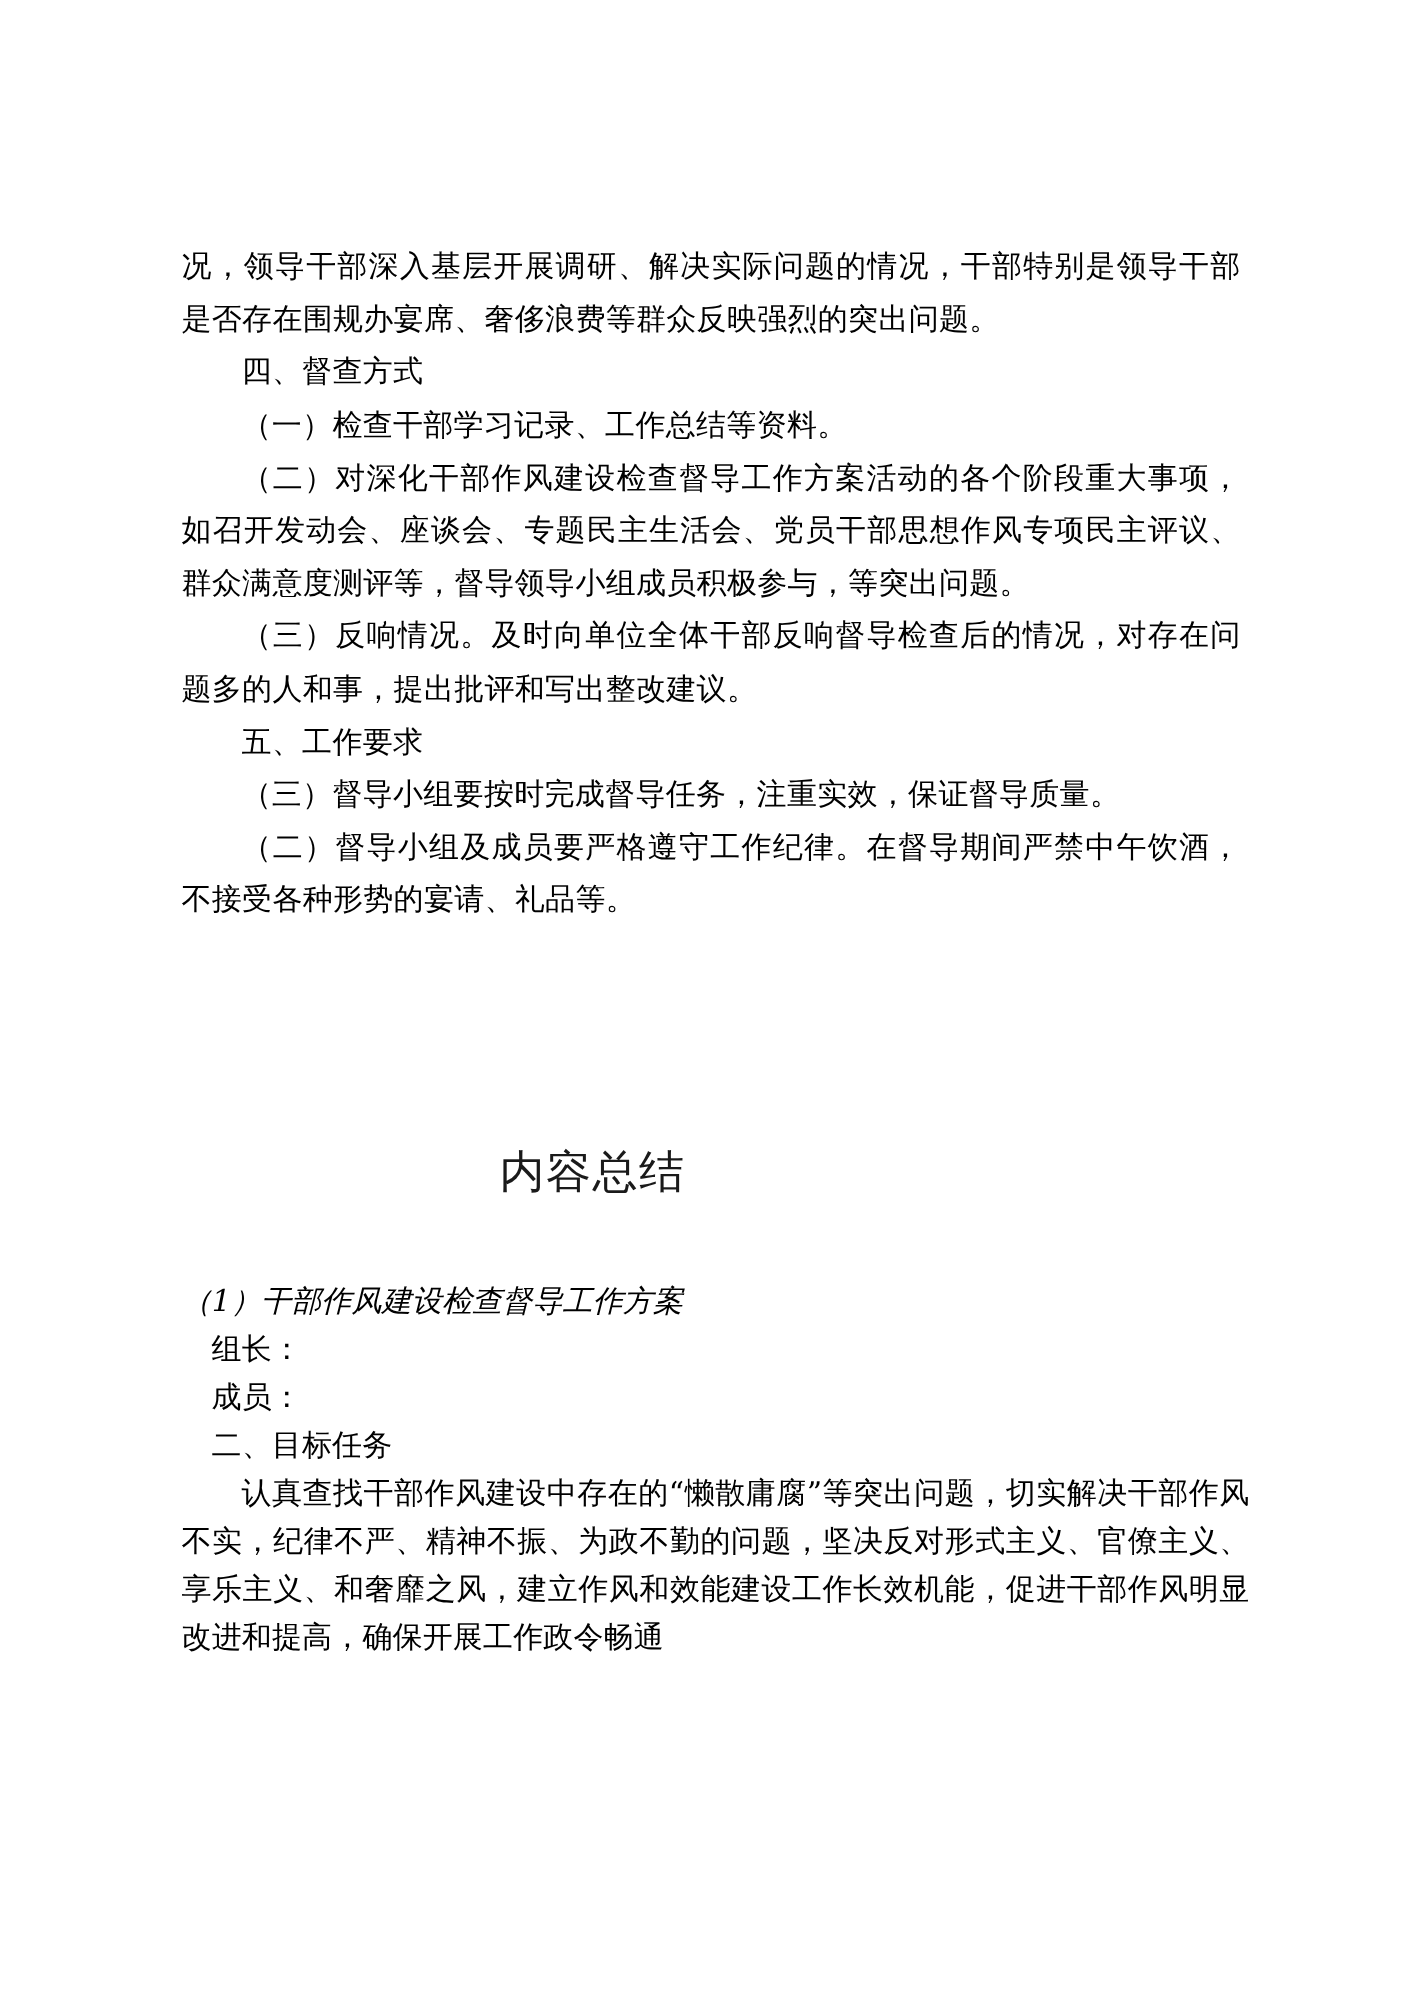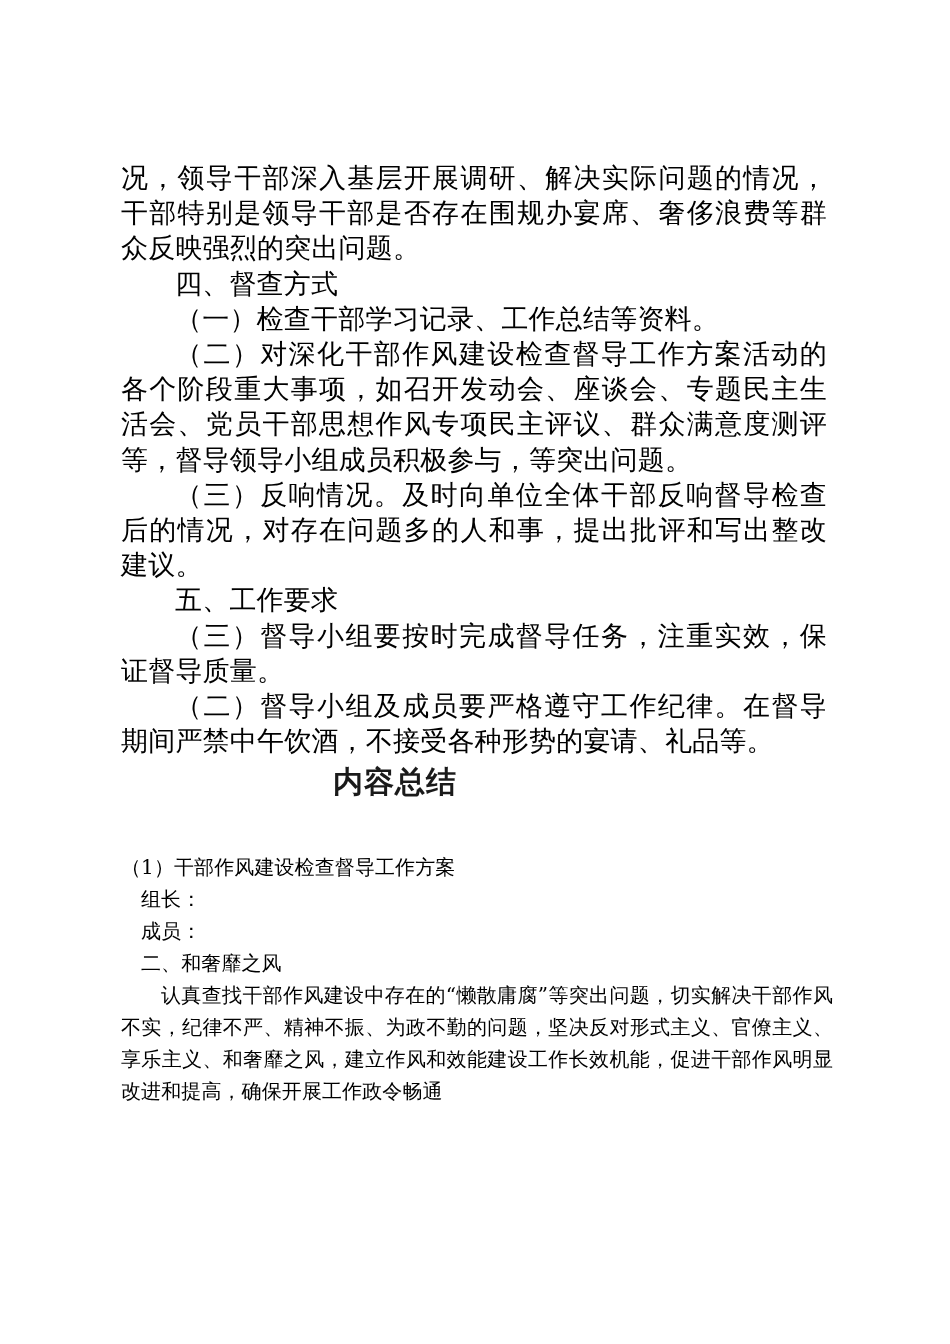--- a/index.html
+++ b/index.html
@@ -20,21 +20,21 @@
   
   .body-block {
     position: absolute;
     left: 121px;
     top: 160px;
     width: 706px;
   }
   .body-block p {
     margin: 0;
     font-family: "DejaVu Serif", "Liberation Serif", serif;
-    font-size: 27px;
+    font-size: 20px;
     line-height: 35.2px;
     color: #000000;
     text-align: justify;
     text-justify: inter-character;
     letter-spacing: 0.2px;
     -webkit-font-smoothing: antialiased;
   }
   .body-block p.indent {
     text-indent: 2em;
   }
@@ -46,21 +46,21 @@
     position: absolute;
     left: 0;
     top: 762px;
     width: 790px;
     text-align: center;
     font-family: "DejaVu Sans", "Liberation Sans", sans-serif;
     font-size: 30px;
     line-height: 40px;
     color: #1a1a1a;
     letter-spacing: 1px;
-    font-weight: 700;
+    font-weight: 400;
   }
 
   
   .summary-block {
     position: absolute;
     left: 121px;
     top: 851px;
     width: 712px;
   }
   .summary-block p {
@@ -69,21 +69,21 @@
     font-size: 20px;
     line-height: 32px;
     color: #000000;
     text-align: justify;
     text-justify: inter-character;
     text-align-last: left;
     letter-spacing: 0.1px;
   }
   .summary-block p.ind1 { text-indent: 1em; }
   .summary-block p.ind2 { text-indent: 2em; }
-  .summary-block p.ind0 { text-indent: 0; }
+  .summary-block p.ind0 { text-indent: 0; font-style: italic; }
 </style>
 </head>
 <body>
 
 <div class="page">
 
   <div class="body-block">
     <p>况，领导干部深入基层开展调研、解决实际问题的情况，干部特别是领导干部是否存在围规办宴席、奢侈浪费等群众反映强烈的突出问题。</p>
     <p class="indent">四、督查方式</p>
     <p class="indent">（一）检查干部学习记录、工作总结等资料。</p>
@@ -93,17 +93,17 @@
     <p class="indent">（三）督导小组要按时完成督导任务，注重实效，保证督导质量。</p>
     <p class="indent">（二）督导小组及成员要严格遵守工作纪律。在督导期间严禁中午饮酒，不接受各种形势的宴请、礼品等。</p>
   </div>
 
   <div class="summary-heading">内容总结</div>
 
   <div class="summary-block">
     <p class="ind0">（1）干部作风建设检查督导工作方案</p>
     <p class="ind1">组长：</p>
     <p class="ind1">成员：</p>
-    <p class="ind1">二、和奢靡之风</p>
+    <p class="ind1">二、目标任务</p>
     <p class="ind2">认真查找干部作风建设中存在的“懒散庸腐”等突出问题，切实解决干部作风不实，纪律不严、精神不振、为政不勤的问题，坚决反对形式主义、官僚主义、享乐主义、和奢靡之风，建立作风和效能建设工作长效机能，促进干部作风明显改进和提高，确保开展工作政令畅通</p>
   </div>
 
 </div>
 
 </body></html>

